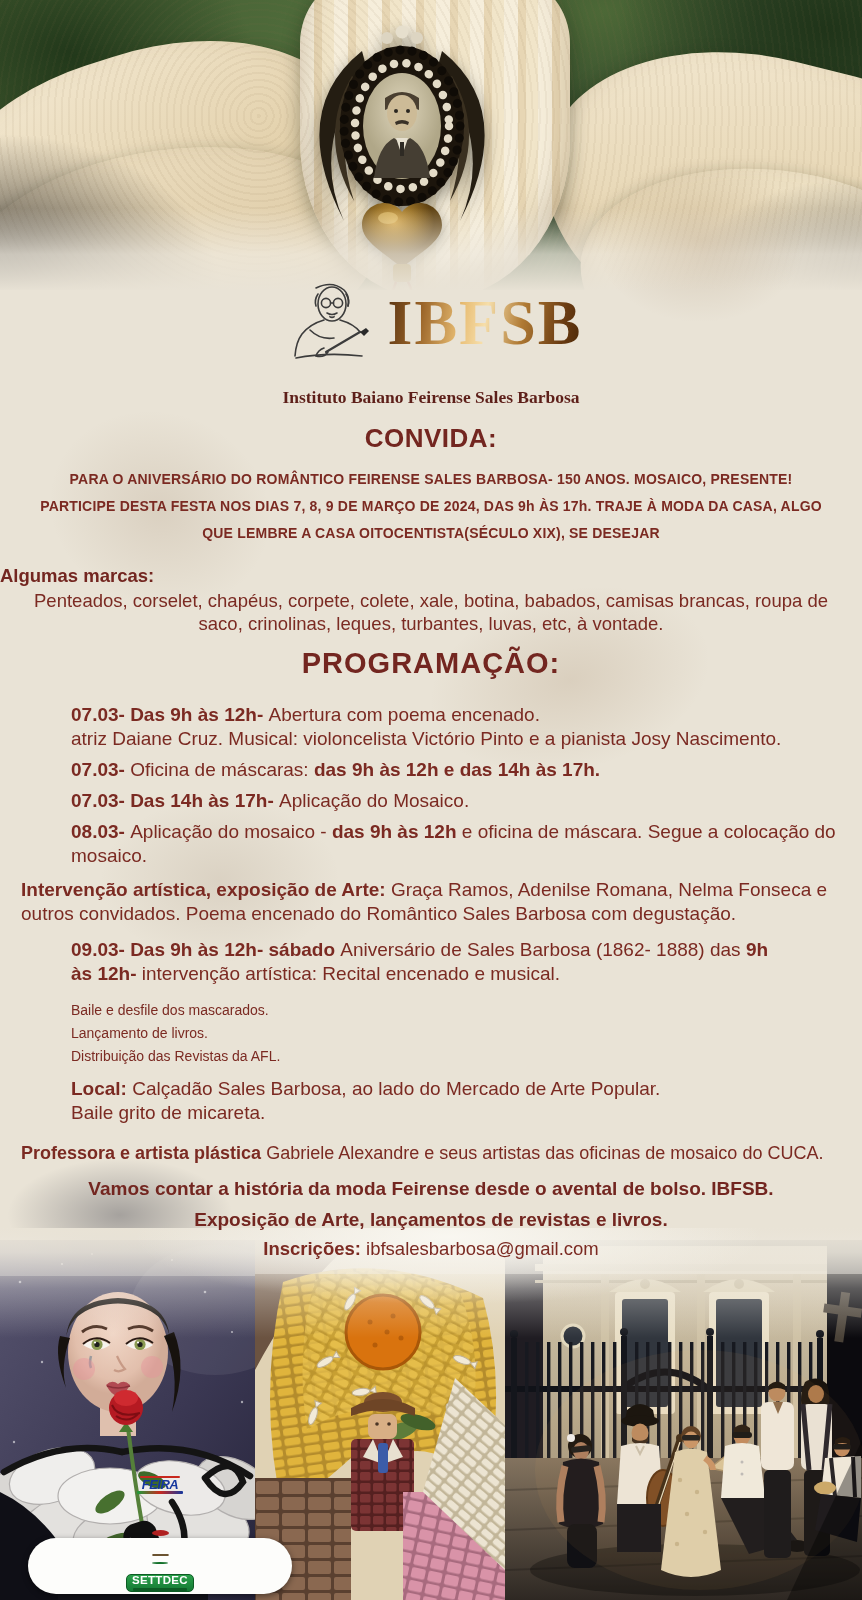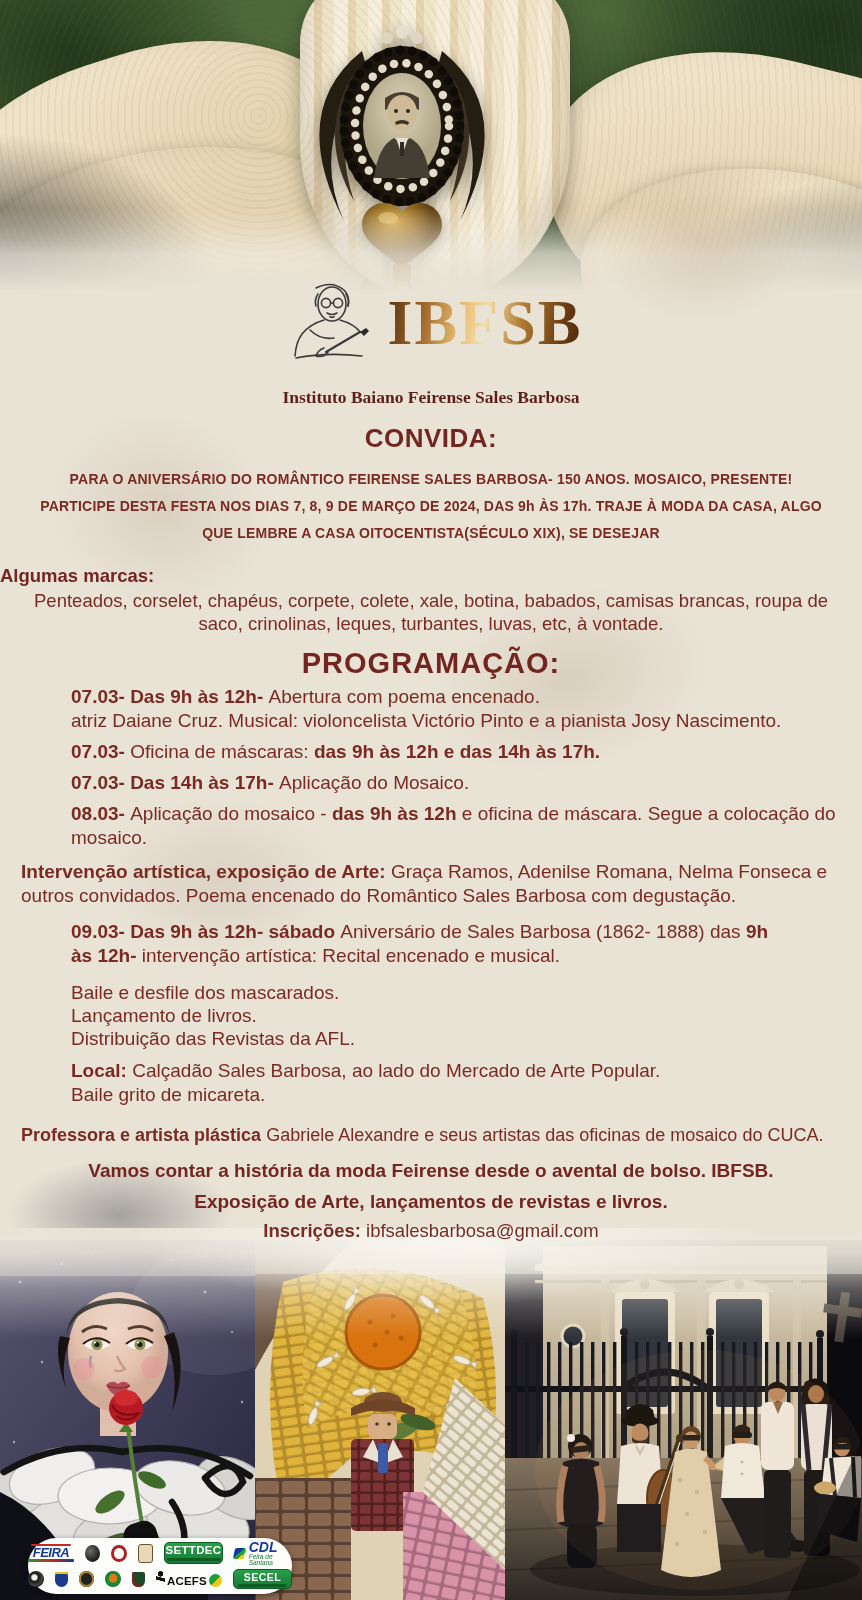--- a/index.html
+++ b/index.html
@@ -45,44 +45,44 @@
     -webkit-background-clip:text;background-clip:text;color:transparent;
     text-shadow:none;
   }
   .org-name{text-align:center;font-family:"Liberation Serif",serif;font-weight:bold;font-size:17.5px;color:#5d1f19;margin-top:23px;}
   .h-convida{text-align:center;font-size:26px;font-weight:bold;letter-spacing:.5px;margin-top:15px;color:#732620;}
   .intro{width:800px;margin:12px auto 0;text-align:center;font-weight:bold;font-size:14px;line-height:27px;letter-spacing:.2px;color:#7b2a22;}
   .marks-title{font-weight:bold;font-size:18.5px;margin-top:18px;color:#732620;}
   .marks-text{width:812px;margin:2px auto 0;text-align:center;font-size:18.5px;line-height:23px;}
   .h-prog{text-align:center;font-size:29px;font-weight:bold;letter-spacing:1px;margin-top:12px;color:#732620;}
   .prog-item{width:812px;margin:7px auto 0;padding-left:46px;box-sizing:border-box;font-size:19px;line-height:24px;}
-  .prog-item.first{margin-top:5px;}
+  .prog-item.first{margin-top:23px;}
   .full-par{width:820px;margin:10px auto 0;font-size:19px;line-height:24px;}
   .item09{margin-top:12px;}
-  .activity{width:812px;margin:0 auto;padding-left:46px;box-sizing:border-box;font-size:19px;line-height:23px;}
+  .activity{width:812px;margin:0 auto;padding-left:46px;box-sizing:border-box;font-size:14px;line-height:23px;}
   .activity.first{margin-top:13px;}
   .venue{margin-top:9px;}
   .professor{margin-top:17px;font-size:18px;line-height:23px;}
   .closing{text-align:center;font-weight:bold;font-size:19px;line-height:31px;margin:8px auto 0;width:800px;color:#732620;}
   .cert{text-align:center;font-weight:bold;font-size:18.5px;margin-top:7px;color:#732620;}
   .inscr{text-align:center;font-size:18.5px;margin-top:3px;}
   .b{font-weight:bold;}
   
   .collage{position:absolute;left:0;top:1240px;width:862px;height:360px;display:flex;z-index:1;}
   .collage svg{display:block;}
   .collage-fog{position:absolute;left:0;top:1228px;width:862px;height:110px;z-index:3;pointer-events:none;
     background:
       radial-gradient(420px 90px at 52% 8%, rgba(250,248,242,.95), rgba(250,248,242,0) 75%),
       linear-gradient(to bottom, #e9e3d6 0%, rgba(236,231,220,.85) 22%, rgba(245,243,238,.35) 55%, rgba(245,243,238,0) 100%);}
   .smoke-left{position:absolute;left:-30px;top:1140px;width:300px;height:150px;z-index:2;pointer-events:none;
     background:radial-gradient(closest-side, rgba(55,55,66,.38), rgba(55,55,66,0) 75%);}
   
   .sponsors{position:absolute;left:28px;top:1538px;width:264px;height:56px;background:#fdfdfb;border-radius:28px;
     box-shadow:0 2px 6px rgba(0,0,0,.45);z-index:8;display:flex;flex-direction:column;justify-content:center;gap:2px;padding:2px 0;box-sizing:border-box;}
-  .spon-row{display:flex;align-items:center;justify-content:center;gap:11px;height:24px;}
+  .spon-row{display:flex;align-items:center;justify-content:center;gap:18px;height:24px;flex-direction:column;}
   .feira{display:flex;flex-direction:column;align-items:center;line-height:1;}
   .feira .bar-top{width:40px;height:2.5px;background:#c8281e;border-radius:1px;}
   .feira .txt{font-size:13px;font-weight:bold;font-style:italic;color:#15379e;letter-spacing:-.5px;}
   .feira .bar-bot{width:46px;height:3px;background:linear-gradient(90deg,#1b9e3c,#c8281e,#15379e);border-radius:1px;}
   .mini-circle{border-radius:50%;}
   .eagle{width:17px;height:17px;background:radial-gradient(circle at 35% 35%, #6b6b6b, #1d1d1d 70%);}
   .seal{width:17px;height:17px;background:#fff;border:3px solid #b02020;box-sizing:border-box;}
   .stamp{width:15px;height:17px;background:#e7d8b6;border:1.5px solid #6b5330;border-radius:3px;}
   .green-pill{background:linear-gradient(#2aa04a,#157a34);color:#fff;font-weight:bold;border-radius:5px;
     display:flex;flex-direction:column;align-items:center;justify-content:center;line-height:1;}

